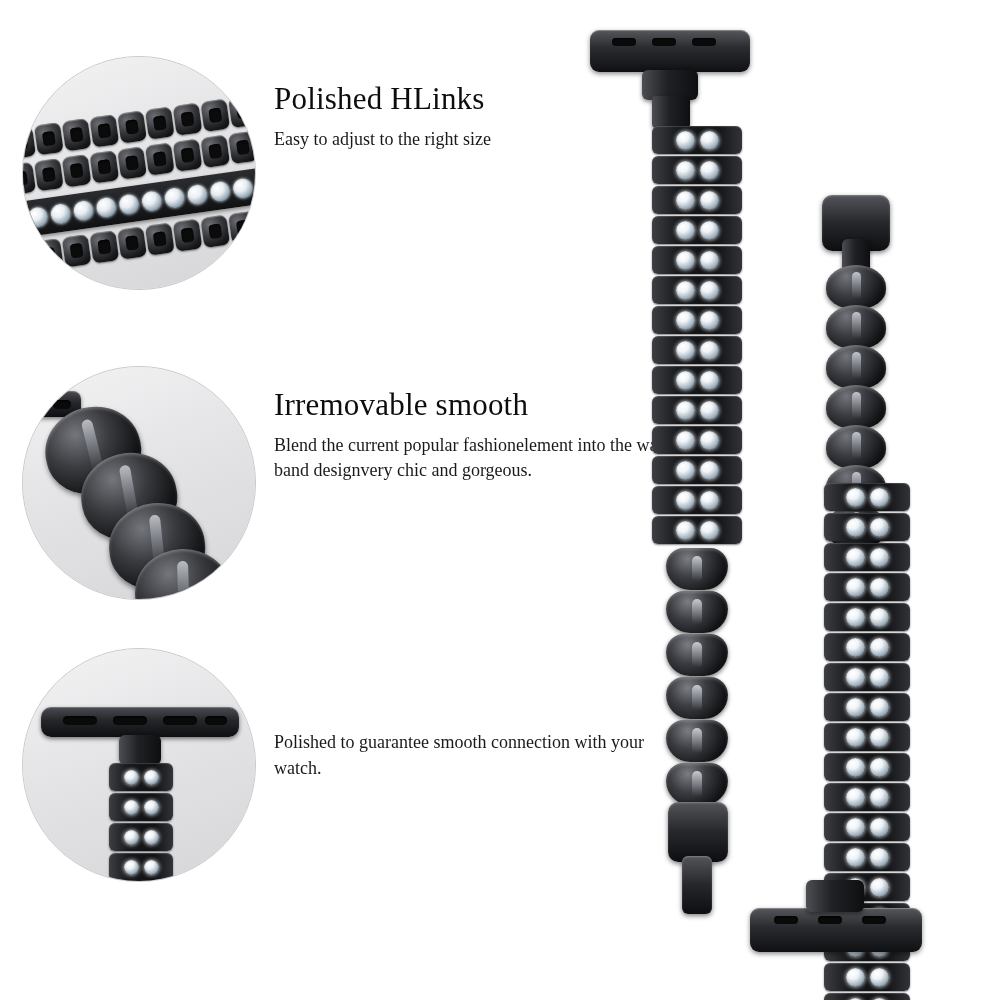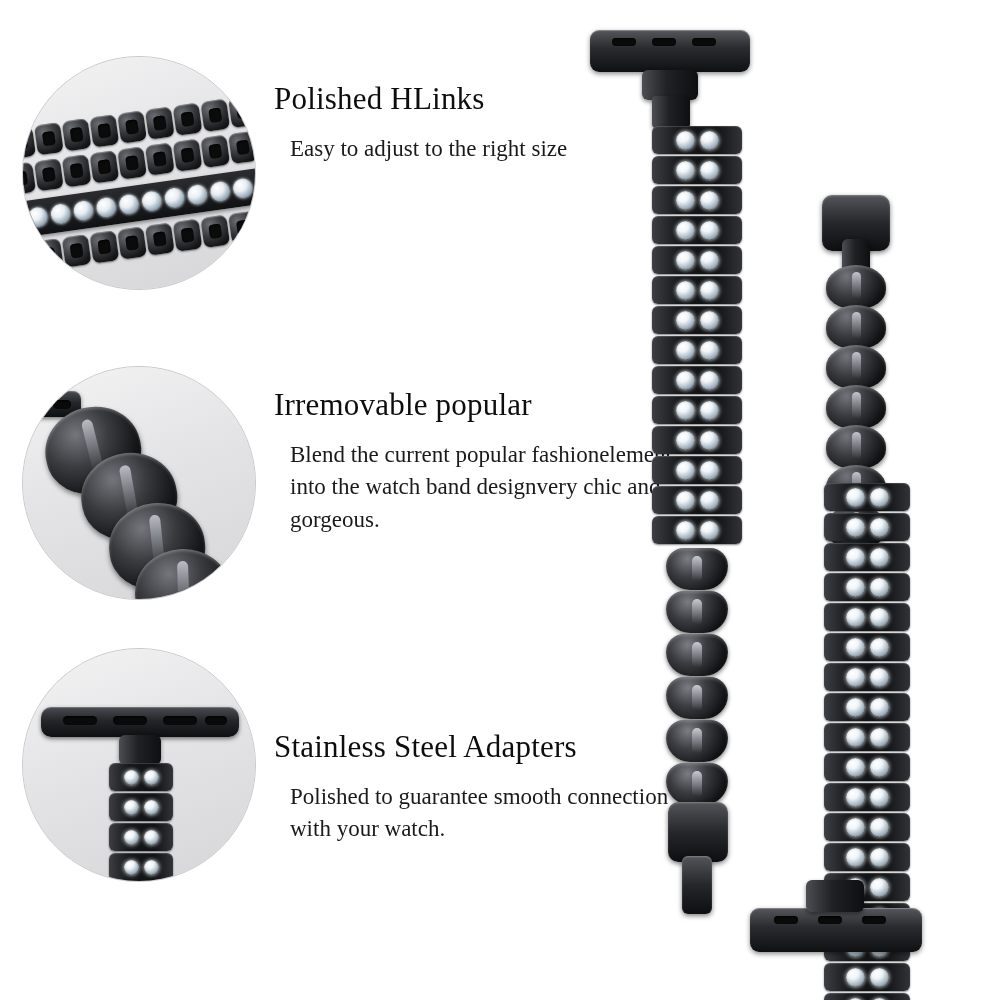--- a/index.html
+++ b/index.html
@@ -45,24 +45,24 @@
   }
   .feature .title {
     font-size: 31px;
     line-height: 1.12;
     letter-spacing: 0.2px;
     color: #0d0d0d;
     margin: 0 0 10px 0;
     font-weight: 400;
   }
   .feature .desc {
-    font-size: 23px;
+    font-size: 18px;
     line-height: 1.42;
     color: #1a1a1a;
-    margin: 16px;
+    margin: 0;
   }
 
   #feature-0 { left: 22px; top: 56px; }
   #feature-1 { left: 22px; top: 366px; }
   #feature-2 { left: 22px; top: 648px; }
 
   #feature-1 .text { top: 22px; }
   #feature-2 .text { top: 82px; }
 
   
@@ -346,21 +346,21 @@
           <div class="slot" style="left:10px; width:18px;"></div>
           <div class="slot" style="left:36px; width:18px;"></div>
         </div>
         <div class="leaf" style="left:22px; top:40px; transform:rotate(-14deg);"></div>
         <div class="leaf" style="left:58px; top:86px; transform:rotate(-10deg);"></div>
         <div class="leaf" style="left:86px; top:136px; transform:rotate(-6deg);"></div>
         <div class="leaf" style="left:112px; top:182px; transform:rotate(-2deg);"></div>
       </div>
     </div>
     <div class="text">
-      <h2 class="title">Irremovable popular</h2>
+      <h2 class="title">Irremovable smooth</h2>
       <p class="desc">Blend the current popular fashionelement into the watch band designvery chic and gorgeous.</p>
     </div>
   </div>
 
   <div class="feature" id="feature-2">
     <div class="circle">
       <div class="photo">
         <div class="lug" style="left:18px; top:58px; width:198px; height:30px; border-radius:10px;">
           <div class="slot" style="left:22px; width:34px;"></div>
           <div class="slot" style="left:72px; width:34px;"></div>
@@ -382,21 +382,20 @@
               <span class="g" style="width:15px;height:15px;"></span>
             </div>
           <div class="seg">
               <span class="g" style="width:15px;height:15px;"></span>
               <span class="g" style="width:15px;height:15px;"></span>
             </div>
         </div>
       </div>
     </div>
     <div class="text">
-      <h2 class="title">Stainless Steel Adapters</h2>
       <p class="desc">Polished to guarantee smooth connection with your watch.</p>
     </div>
   </div>
 
   <div class="product" id="strap-left" style="left:590px; top:30px; width:200px; height:880px;">
 
     <div class="lug-plate" style="left:0px; top:0px; width:160px; height:42px;">
       <div class="notch" style="left:22px;"></div>
       <div class="notch" style="left:62px;"></div>
       <div class="notch" style="left:102px;"></div>

